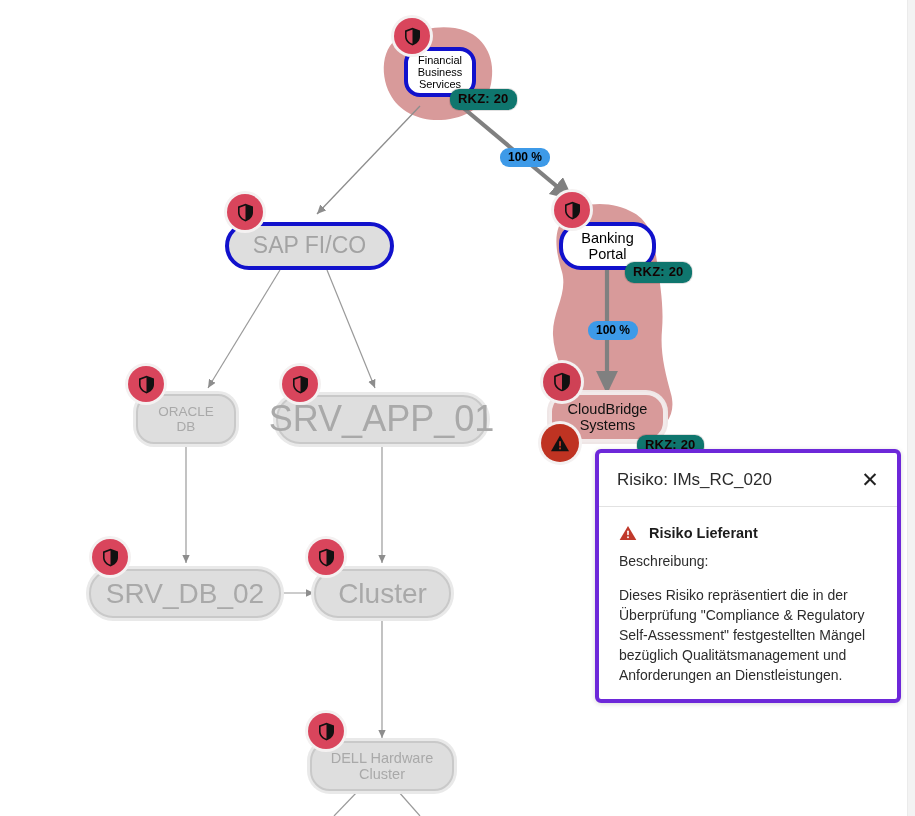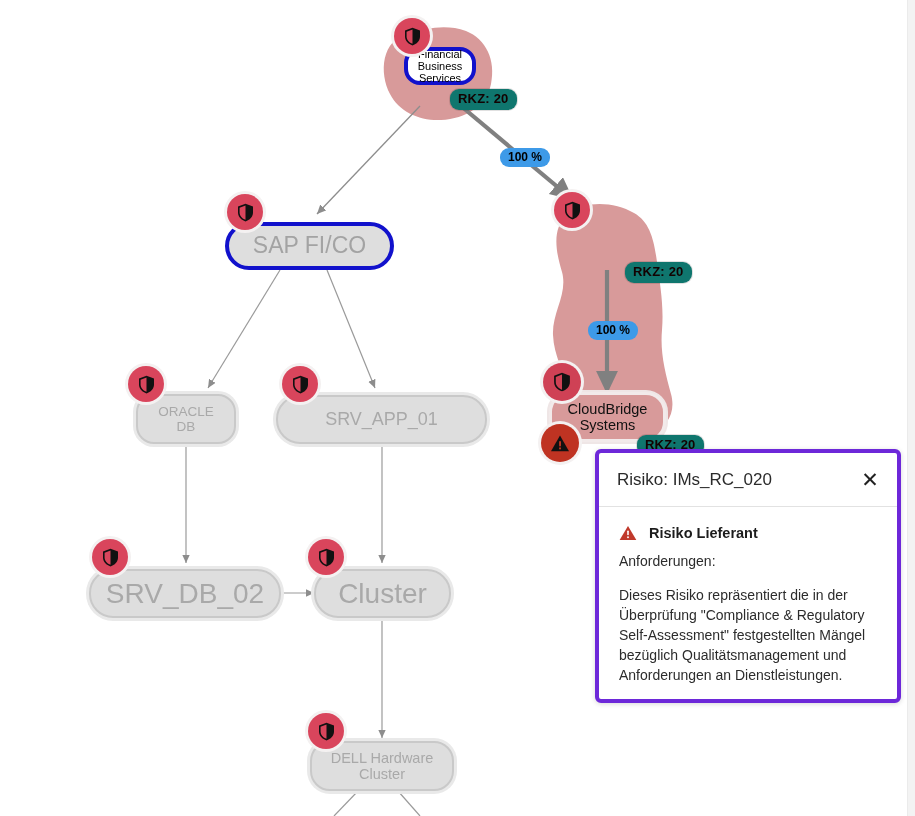--- a/index.html
+++ b/index.html
@@ -243,21 +243,21 @@
     <line x1="382" y1="446" x2="382" y2="563" stroke="#9a9a9a" stroke-width="1.2" marker-end="url(#arrow-gray)"></line>
 
     <line x1="281" y1="593" x2="314" y2="593" stroke="#9a9a9a" stroke-width="1.2" marker-end="url(#arrow-gray)"></line>
 
     <line x1="382" y1="620" x2="382" y2="738" stroke="#9a9a9a" stroke-width="1.2" marker-end="url(#arrow-gray)"></line>
 
     <line x1="358" y1="791" x2="334" y2="816" stroke="#9a9a9a" stroke-width="1.2"></line>
     <line x1="398" y1="791" x2="420" y2="816" stroke="#9a9a9a" stroke-width="1.2"></line>
   </svg>
 
-  <div class="node active" style="left:404px; top:47px; width:72px; height:38px; border-radius:16px; font-size:11px;">
+  <div class="node active" style="left:404px; top:47px; width:72px; height:50px; border-radius:16px; font-size:11px;">
     <span>Financial
 Business
 Services</span>
   </div>
   <div class="rkz-badge" style="left:450px; top:89px;">RKZ: 20</div>
   <div class="chip shield" style="left:394px; top:18px;">
     <svg width="17" height="19" viewBox="0 0 17 19">
       <path d="M8.5 0.8 L16 3.6 V9.5 C16 14 12.6 17 8.5 18.4 C4.4 17 1 14 1 9.5 V3.6 Z" fill="#111111"></path>
       <path d="M8.5 2.4 V16.8 C5.3 15.6 2.6 13.2 2.6 9.5 V4.7 Z" fill="#d9455c"></path>
     </svg>
@@ -267,40 +267,44 @@
               font-size:23px; background:#dedede; color:#a3a3a3; border:4px solid #1111cc;">
     <span>SAP FI/CO</span>
   </div>
   <div class="chip shield" style="left:227px; top:194px;">
     <svg width="17" height="19" viewBox="0 0 17 19">
       <path d="M8.5 0.8 L16 3.6 V9.5 C16 14 12.6 17 8.5 18.4 C4.4 17 1 14 1 9.5 V3.6 Z" fill="#111111"></path>
       <path d="M8.5 2.4 V16.8 C5.3 15.6 2.6 13.2 2.6 9.5 V4.7 Z" fill="#d9455c"></path>
     </svg>
   </div>
 
+  <div class="node active" style="left:559px; top:222px; width:97px; height:48px; border-radius:22px; font-size:14.5px;">
+    <span>Banking
+Portal</span>
+  </div>
   <div class="rkz-badge" style="left:625px; top:262px;">RKZ: 20</div>
   <div class="chip shield" style="left:554px; top:192px;">
     <svg width="17" height="19" viewBox="0 0 17 19">
       <path d="M8.5 0.8 L16 3.6 V9.5 C16 14 12.6 17 8.5 18.4 C4.4 17 1 14 1 9.5 V3.6 Z" fill="#111111"></path>
       <path d="M8.5 2.4 V16.8 C5.3 15.6 2.6 13.2 2.6 9.5 V4.7 Z" fill="#d9455c"></path>
     </svg>
   </div>
 
   <div class="node dim" style="left:136px; top:394px; width:100px; height:50px; border-radius:18px; font-size:13.5px;">
     <span>ORACLE
 DB</span>
   </div>
   <div class="chip shield" style="left:128px; top:366px;">
     <svg width="17" height="19" viewBox="0 0 17 19">
       <path d="M8.5 0.8 L16 3.6 V9.5 C16 14 12.6 17 8.5 18.4 C4.4 17 1 14 1 9.5 V3.6 Z" fill="#111111"></path>
       <path d="M8.5 2.4 V16.8 C5.3 15.6 2.6 13.2 2.6 9.5 V4.7 Z" fill="#d9455c"></path>
     </svg>
   </div>
 
-  <div class="node dim" style="left:276px; top:395px; width:211px; height:49px; border-radius:24px; font-size:18px;">
+  <div class="node dim" style="left:276px; top:395px; width:211px; height:49px; border-radius:24px; font-size:36px;">
     <span>SRV_APP_01</span>
   </div>
   <div class="chip shield" style="left:282px; top:366px;">
     <svg width="17" height="19" viewBox="0 0 17 19">
       <path d="M8.5 0.8 L16 3.6 V9.5 C16 14 12.6 17 8.5 18.4 C4.4 17 1 14 1 9.5 V3.6 Z" fill="#111111"></path>
       <path d="M8.5 2.4 V16.8 C5.3 15.6 2.6 13.2 2.6 9.5 V4.7 Z" fill="#d9455c"></path>
     </svg>
   </div>
 
   <div class="node risk" style="left:549px; top:392px; width:117px; height:50px; border-radius:20px; font-size:14.5px;">
@@ -363,19 +367,19 @@
     </div>
     <div class="pop-body">
       <div class="risk-head-row">
         <svg width="18" height="16" viewBox="0 0 20 18">
           <path d="M10 1 L19.4 17 H0.6 Z" fill="#c0392b"></path>
           <rect x="9.1" y="6.2" width="1.8" height="5.4" rx="0.9" fill="#ffffff"></rect>
           <circle cx="10" cy="13.8" r="1.05" fill="#ffffff"></circle>
         </svg>
         <span class="risk-title">Risiko Lieferant</span>
       </div>
-      <p class="pop-label">Anforderungen:</p>
+      <p class="pop-label">Beschreibung:</p>
       <p class="pop-desc">Dieses Risiko repräsentiert die in der Überprüfung "Compliance &amp; Regulatory Self-Assessment" festgestellten Mängel bezüglich Qualitätsmanagement und Anforderungen an Dienstleistungen.</p>
     </div>
   </div>
 
   <div id="right-gutter"></div>
 </div>
 
 </body></html>

